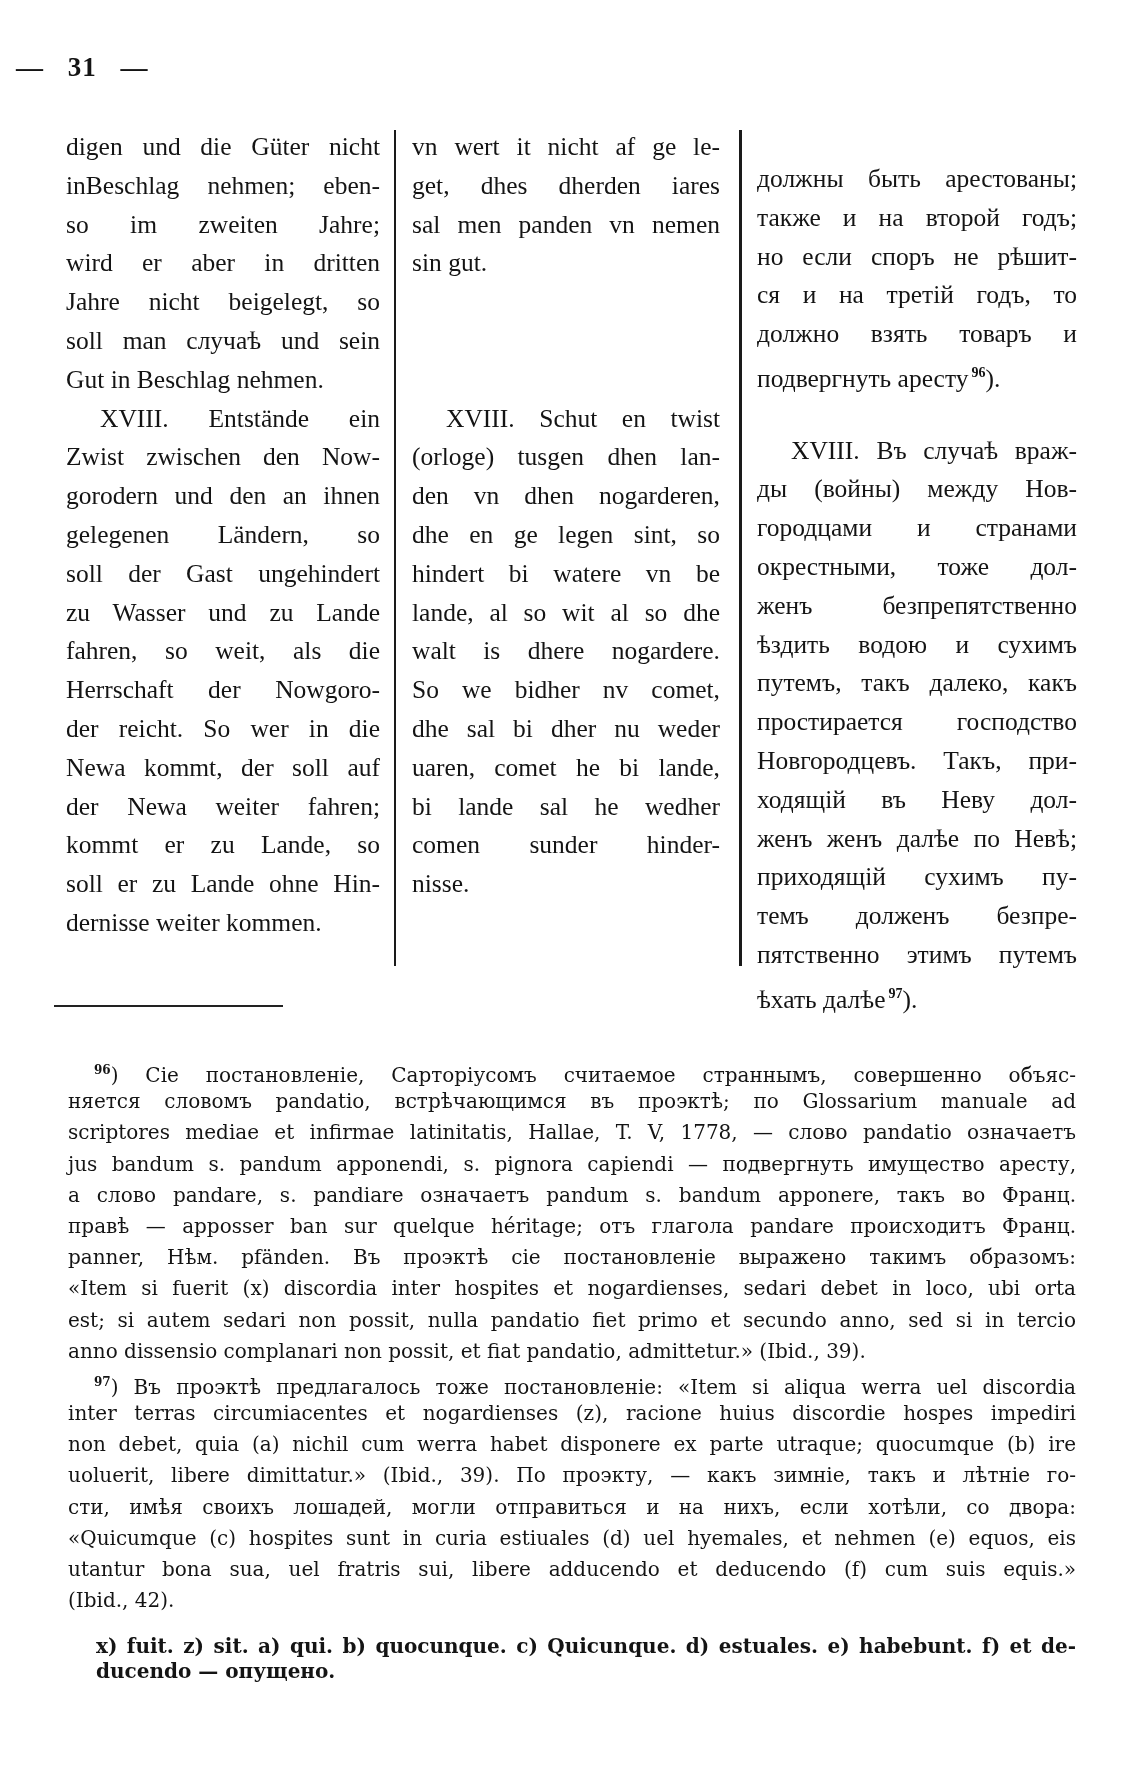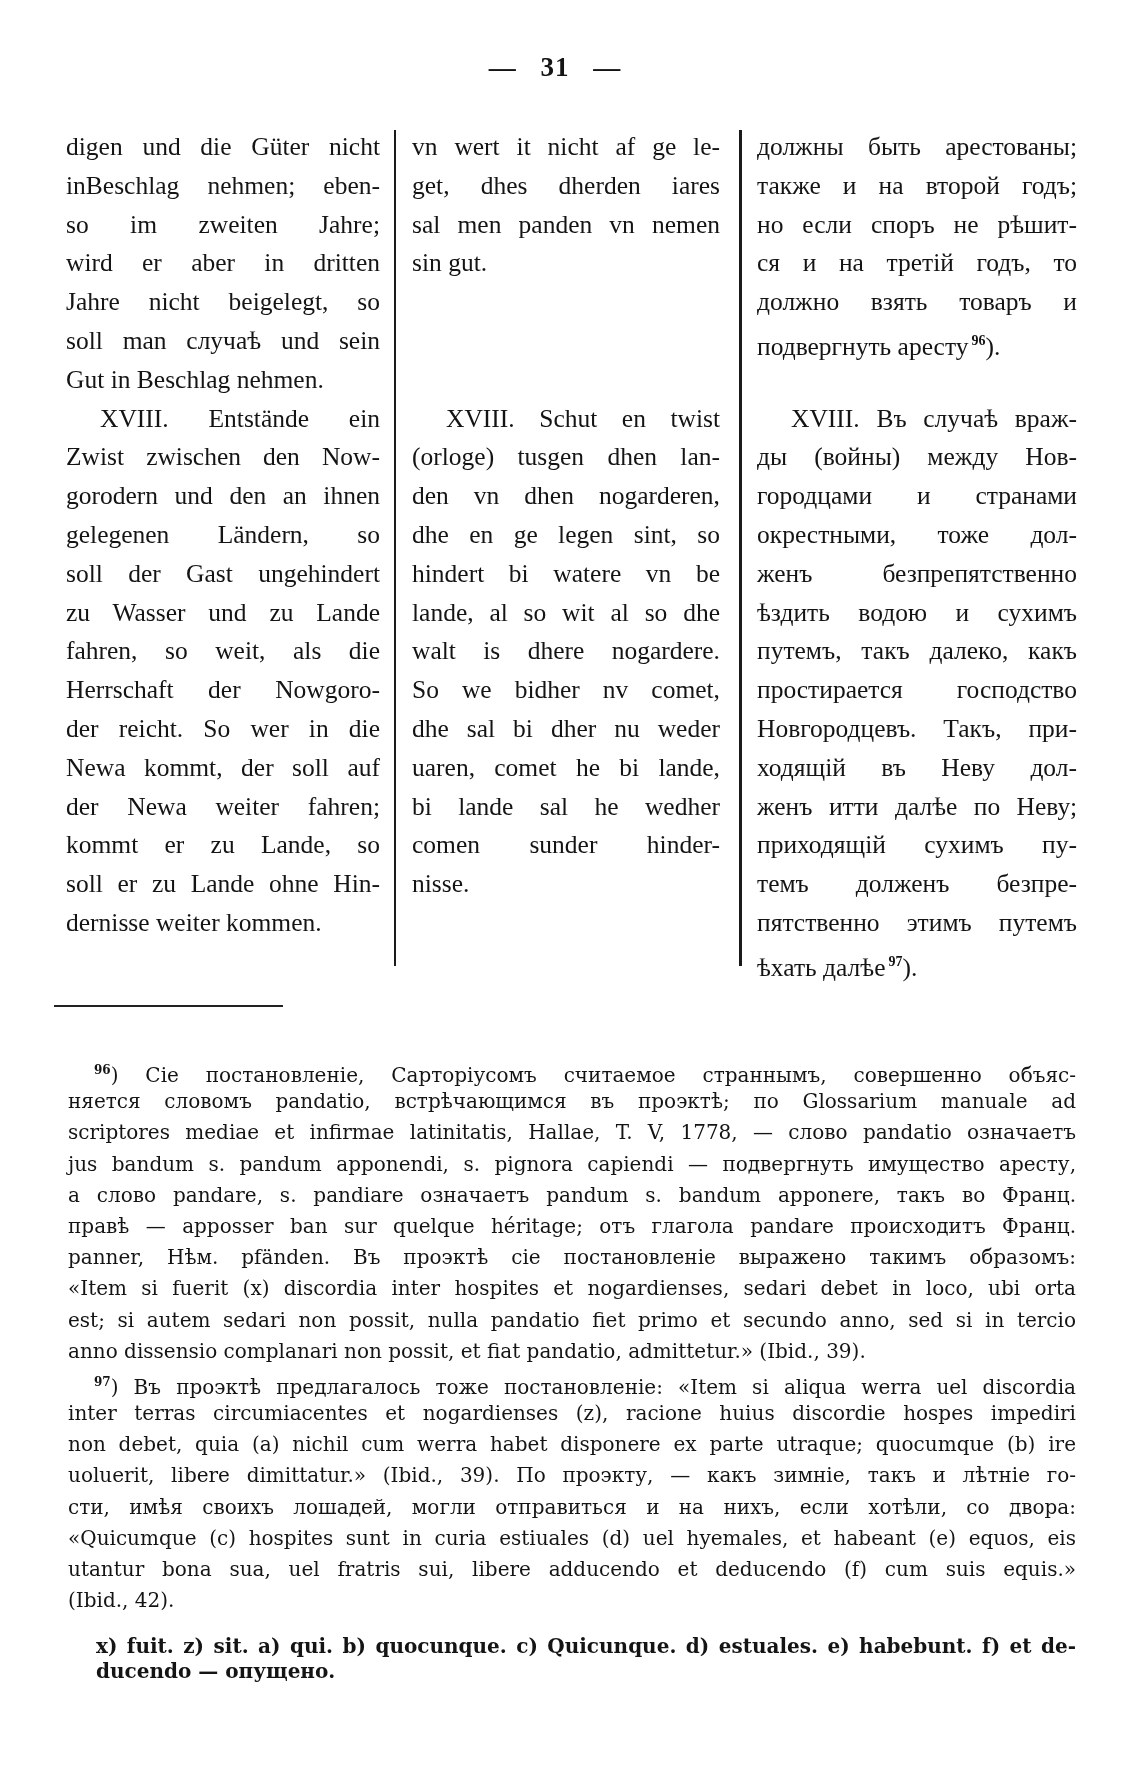--- a/index.html
+++ b/index.html
@@ -1,35 +1,35 @@
 <!DOCTYPE html>
 <html><head>
 <meta charset="utf-8">
 <style>
   html, body { margin: 0; padding: 0; background: #ffffff; }
   body {
     width: 1140px; height: 1789px; position: relative; overflow: hidden;
     font-family: "Liberation Serif", "DejaVu Serif", serif; color: #141414;
   }
   .page-number {
-    position: absolute; top: 52px; left: 0; width: 1110px; text-align: center;
+    position: absolute; top: 52px; left: 0; width: 1110px; text-align: left;
     font-size: 27px; font-weight: bold; letter-spacing: 1px;
   }
   .page-number .dash { display: inline-block; margin: 0 16px; font-weight: bold; }
   .col {
     position: absolute; top: 128px;
     font-size: 25.5px; line-height: 38.8px;
   }
   .col .line { display: block; white-space: nowrap; text-align: justify; text-align-last: justify; height: 38.8px; }
   .col .line.last { text-align-last: left; }
   .col .line.indent { padding-left: 34px; font-family: Liberation Serif, serif; }
   .col .gap { display: block; height: 38.8px; }
   #col-german { left: 66px; width: 314px; }
   #col-lowgerman { left: 412px; width: 308px; }
-  #col-russian { left: 757px; width: 320px; }
+  #col-russian { left: 757px; width: 320px; margin-top: 32px; }
   .divider { position: absolute; top: 130px; height: 836px; width: 2px; background: #1a1a1a; }
   #divider-1 { left: 394px; }
   #divider-2 { left: 739px; width: 3px; }
   sup.fn { font-size: 14px; font-weight: bold; vertical-align: 10px; margin-left: 3px; }
   .footnote-rule { position: absolute; top: 1005px; left: 54px; width: 229px; height: 2px; background: #222; }
   .footnotes {
     position: absolute; top: 1055px; left: 68px; width: 1008px;
     font-size: 20px; line-height: 31.2px; font-family: "DejaVu Serif", serif;
   }
   .footnotes .fline { display: block; white-space: nowrap; text-align: justify; text-align-last: justify; height: 31.2px; overflow: visible; }
@@ -114,21 +114,21 @@
   <span class="line indent">XVIII. Въ случаѣ враж-</span>
   <span class="line">ды (войны) между Нов-</span>
   <span class="line">городцами и странами</span>
   <span class="line">окрестными, тоже дол-</span>
   <span class="line">женъ безпрепятственно</span>
   <span class="line">ѣздить водою и сухимъ</span>
   <span class="line">путемъ, такъ далеко, какъ</span>
   <span class="line">простирается господство</span>
   <span class="line">Новгородцевъ. Такъ, при-</span>
   <span class="line">ходящій въ Неву дол-</span>
-  <span class="line">женъ итти далѣе по Неву;</span>
+  <span class="line">женъ женъ далѣе по Невѣ;</span>
   <span class="line">приходящій сухимъ пу-</span>
   <span class="line">темъ долженъ безпре-</span>
   <span class="line">пятственно этимъ путемъ</span>
   <span class="line last"><span>ѣхать далѣе</span><sup class="fn">97</sup><span>).</span></span>
 </div>
 
 <div class="footnote-rule"></div>
 
 <div class="footnotes">
   <div>
@@ -142,21 +142,21 @@
     <span class="fline">«Item si fuerit (x) discordia inter hospites et nogardienses, sedari debet in loco, ubi orta</span>
     <span class="fline">est; si autem sedari non possit, nulla pandatio fiet primo et secundo anno, sed si in tercio</span>
     <span class="fline last">anno dissensio complanari non possit, et fiat pandatio, admittetur.» (Ibid., 39).</span>
   </div>
   <div>
     <span class="fline first"><sup>97</sup><span>) Въ проэктѣ предлагалось тоже постановленіе: «Item si aliqua werra uel discordia</span></span>
     <span class="fline">inter terras circumiacentes et nogardienses (z), racione huius discordie hospes impediri</span>
     <span class="fline">non debet, quia (a) nichil cum werra habet disponere ex parte utraque; quocumque (b) ire</span>
     <span class="fline">uoluerit, libere dimittatur.» (Ibid., 39). По проэкту, — какъ зимніе, такъ и лѣтніе го-</span>
     <span class="fline">сти, имѣя своихъ лошадей, могли отправиться и на нихъ, если хотѣли, со двора:</span>
-    <span class="fline">«Quicumque (c) hospites sunt in curia estiuales (d) uel hyemales, et habeant (e) equos, eis</span>
+    <span class="fline">«Quicumque (c) hospites sunt in curia estiuales (d) uel hyemales, et nehmen (e) equos, eis</span>
     <span class="fline">utantur bona sua, uel fratris sui, libere adducendo et deducendo (f) cum suis equis.»</span>
     <span class="fline last">(Ibid., 42).</span>
   </div>
 </div>
 
 <div class="variants">
   <span class="vline">x) fuit. z) sit. a) qui. b) quocunque. c) Quicunque. d) estuales. e) habebunt. f) et de-</span>
   <span class="vline last">ducendo — опущено.</span>
 </div>
 

